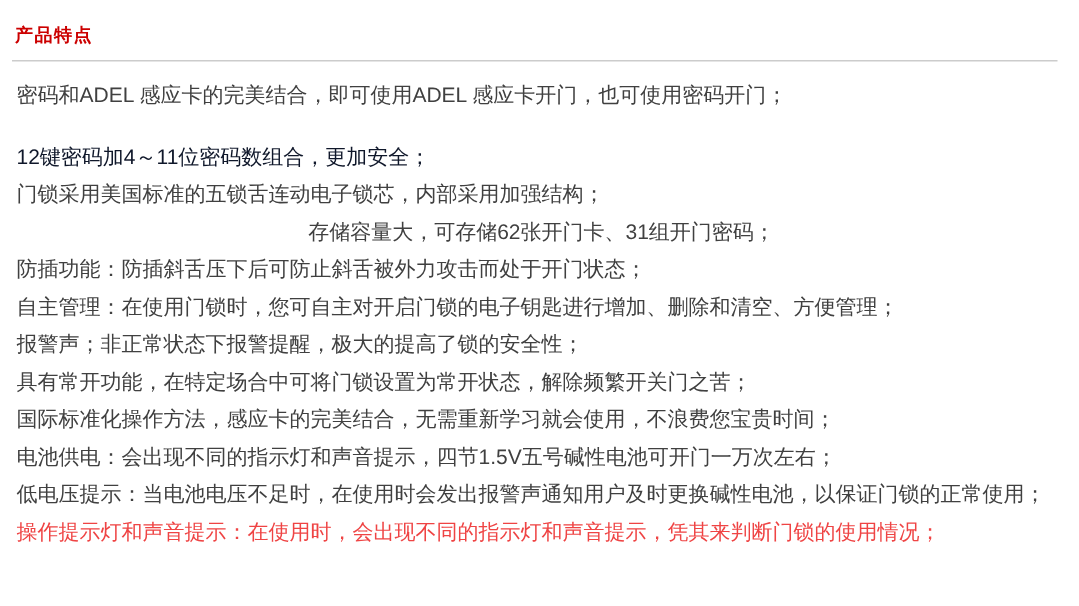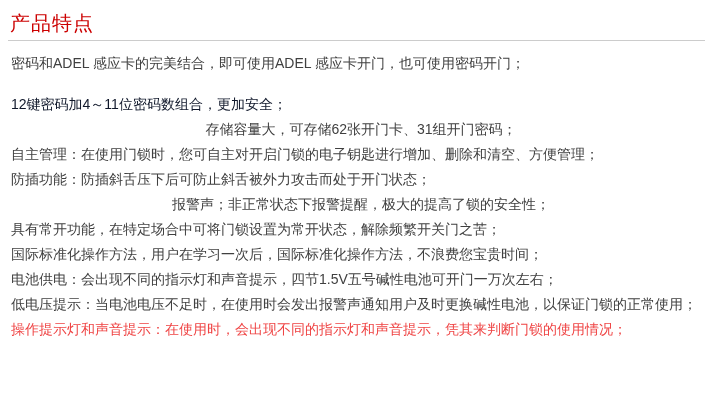--- a/index.html
+++ b/index.html
@@ -10,22 +10,22 @@
   }
   body {
     width: 719px;
     height: 404px;
     overflow: hidden;
     position: relative;
   }
   .page-title {
     margin: 0;
     padding: 13px 0 0 10px;
-    font-size: 20px;
-    font-weight: normal;
+    font-size: 12px;
+    font-weight: bold;
     color: #cc0000;
     letter-spacing: 1px;
     line-height: 20px;
   }
   .divider {
     height: 0;
     border-bottom: 1px solid #cccccc;
     margin: 7px 14px 0 8px;
   }
   .feature-list {
@@ -43,22 +43,23 @@
 </head>
 <body>
 
 <h1 class="page-title" style="color: rgb(204, 0, 0);">产品特点</h1>
 
 <div class="divider" style="border-bottom-color: rgb(204, 204, 204);"></div>
 
 <div class="feature-list">
   <div class="feature-line" style="color: rgb(64, 64, 64);">密码和ADEL 感应卡的完美结合，即可使用ADEL 感应卡开门，也可使用密码开门；</div>
   <div class="feature-line" style="color: #0f172a; margin-top: 16px;">12键密码加4～11位密码数组合，更加安全；</div>
+  <div class="feature-line" style="color: rgb(64, 64, 64);">门锁采用美国标准的五锁舌连动电子锁芯，内部采用加强结构；</div>
   <div class="feature-line" style="color: rgb(64, 64, 64); text-align: center;">存储容量大，可存储62张开门卡、31组开门密码；</div>
+  <div class="feature-line" style="color: rgb(64, 64, 64);">防插功能：防插斜舌压下后可防止斜舌被外力攻击而处于开门状态；</div>
   <div class="feature-line" style="color: rgb(64, 64, 64);">自主管理：在使用门锁时，您可自主对开启门锁的电子钥匙进行增加、删除和清空、方便管理；</div>
-  <div class="feature-line" style="color: rgb(64, 64, 64);">防插功能：防插斜舌压下后可防止斜舌被外力攻击而处于开门状态；</div>
-  <div class="feature-line" style="color: rgb(64, 64, 64); text-align: center;">报警声；非正常状态下报警提醒，极大的提高了锁的安全性；</div>
+  <div class="feature-line" style="color: rgb(64, 64, 64);">报警声；非正常状态下报警提醒，极大的提高了锁的安全性；</div>
   <div class="feature-line" style="color: #404040;">具有常开功能，在特定场合中可将门锁设置为常开状态，解除频繁开关门之苦；</div>
-  <div class="feature-line" style="color: rgb(64, 64, 64);">国际标准化操作方法，用户在学习一次后，国际标准化操作方法，不浪费您宝贵时间；</div>
+  <div class="feature-line" style="color: rgb(64, 64, 64);">国际标准化操作方法，感应卡的完美结合，无需重新学习就会使用，不浪费您宝贵时间；</div>
   <div class="feature-line" style="color: rgb(64, 64, 64);">电池供电：会出现不同的指示灯和声音提示，四节1.5V五号碱性电池可开门一万次左右；</div>
   <div class="feature-line" style="color: #404040;">低电压提示：当电池电压不足时，在使用时会发出报警声通知用户及时更换碱性电池，以保证门锁的正常使用；</div>
   <div class="feature-line" style="color: #ef4444;">操作提示灯和声音提示：在使用时，会出现不同的指示灯和声音提示，凭其来判断门锁的使用情况；</div>
 </div>
 
 </body></html>

